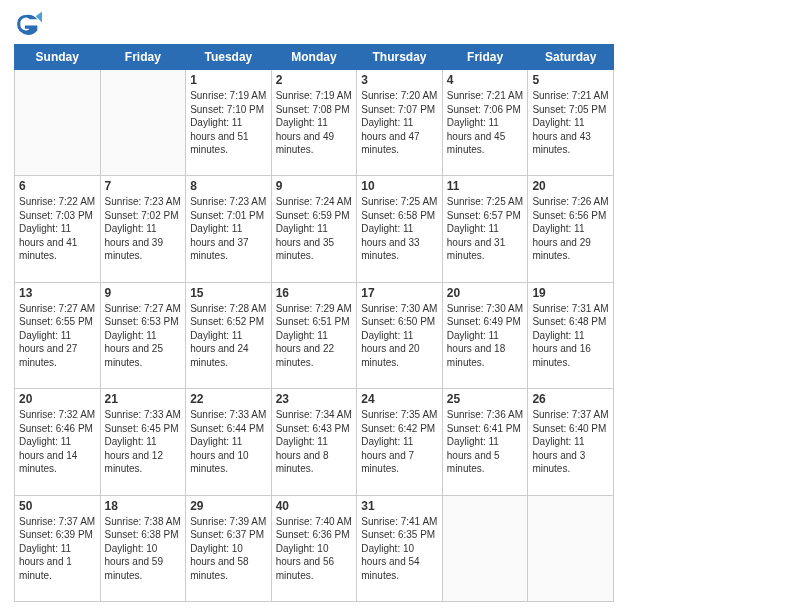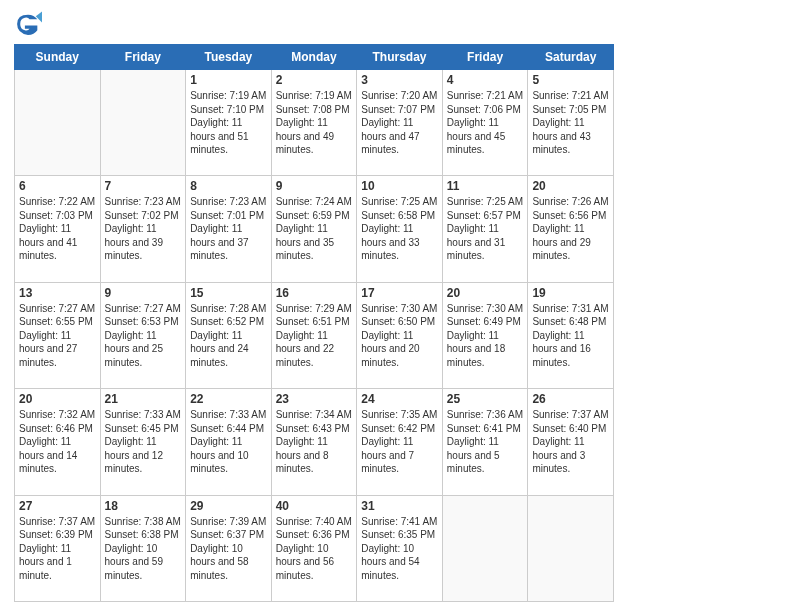--- a/index.html
+++ b/index.html
@@ -238,21 +238,21 @@
             <span class="day-num">25</span>
             <div class="day-info">Sunrise: 7:36 AM<br>Sunset: 6:41 PM<br>Daylight: 11 hours and 5 minutes.</div>
           </td>
           <td>
             <span class="day-num">26</span>
             <div class="day-info">Sunrise: 7:37 AM<br>Sunset: 6:40 PM<br>Daylight: 11 hours and 3 minutes.</div>
           </td>
         </tr>
         <tr>
           <td>
-            <span class="day-num">27</span>
+            <span class="day-num">50</span>
             <div class="day-info">Sunrise: 7:37 AM<br>Sunset: 6:39 PM<br>Daylight: 11 hours and 1 minute.</div>
           </td>
           <td>
             <span class="day-num">18</span>
             <div class="day-info">Sunrise: 7:38 AM<br>Sunset: 6:38 PM<br>Daylight: 10 hours and 59 minutes.</div>
           </td>
           <td>
             <span class="day-num">29</span>
             <div class="day-info">Sunrise: 7:39 AM<br>Sunset: 6:37 PM<br>Daylight: 10 hours and 58 minutes.</div>
           </td>

